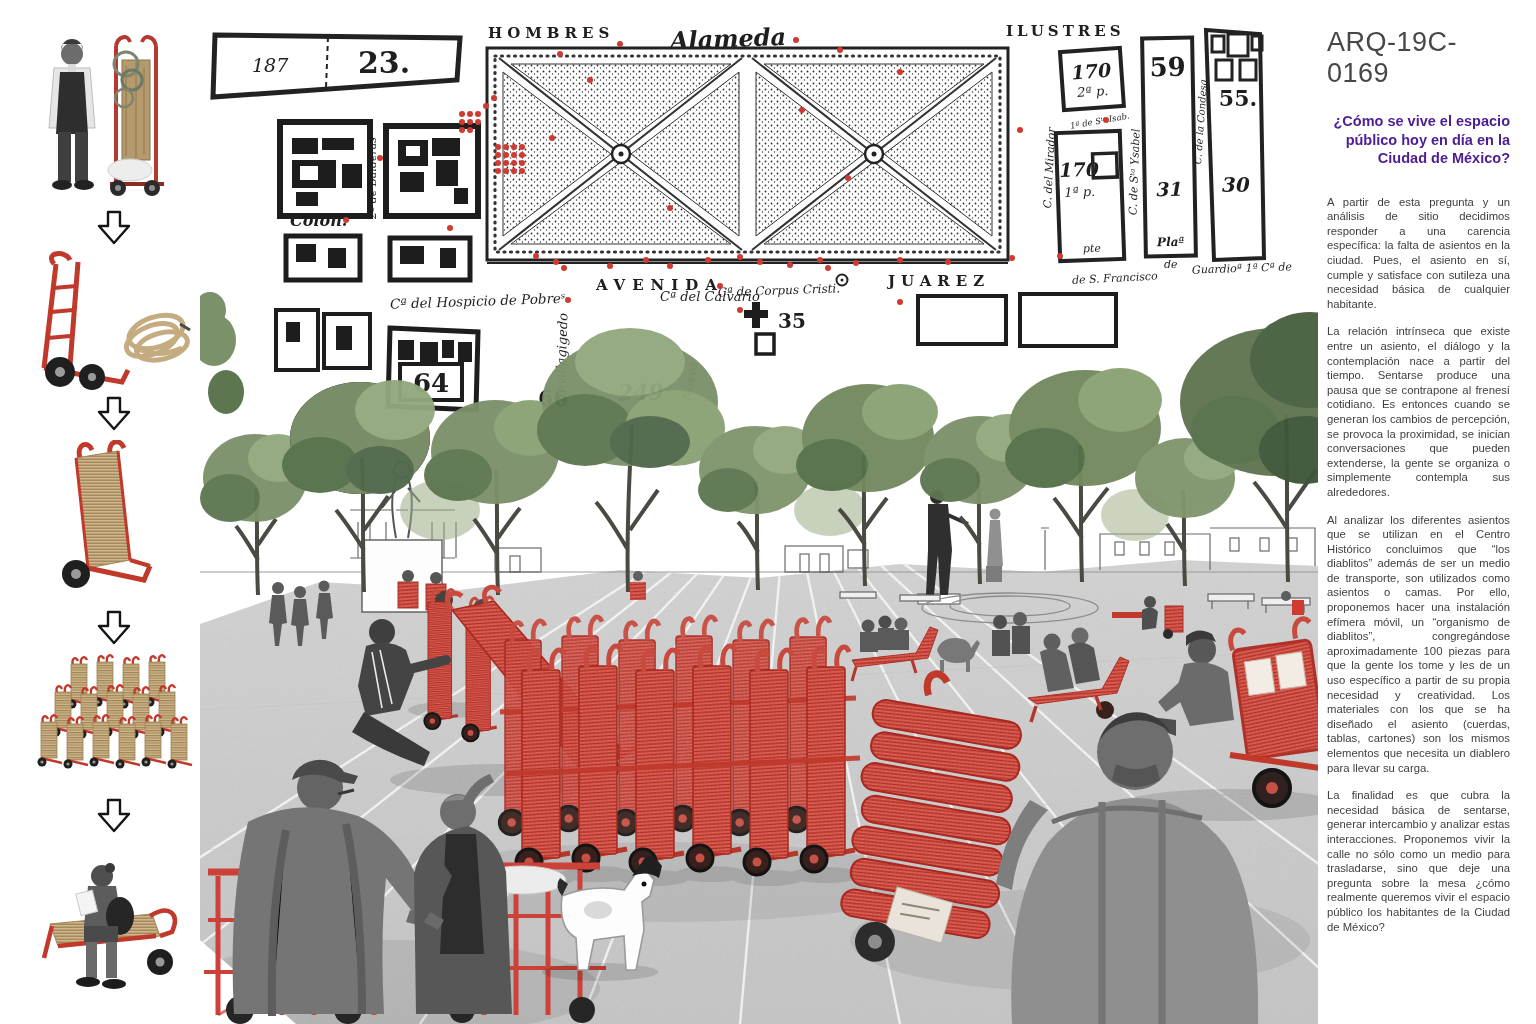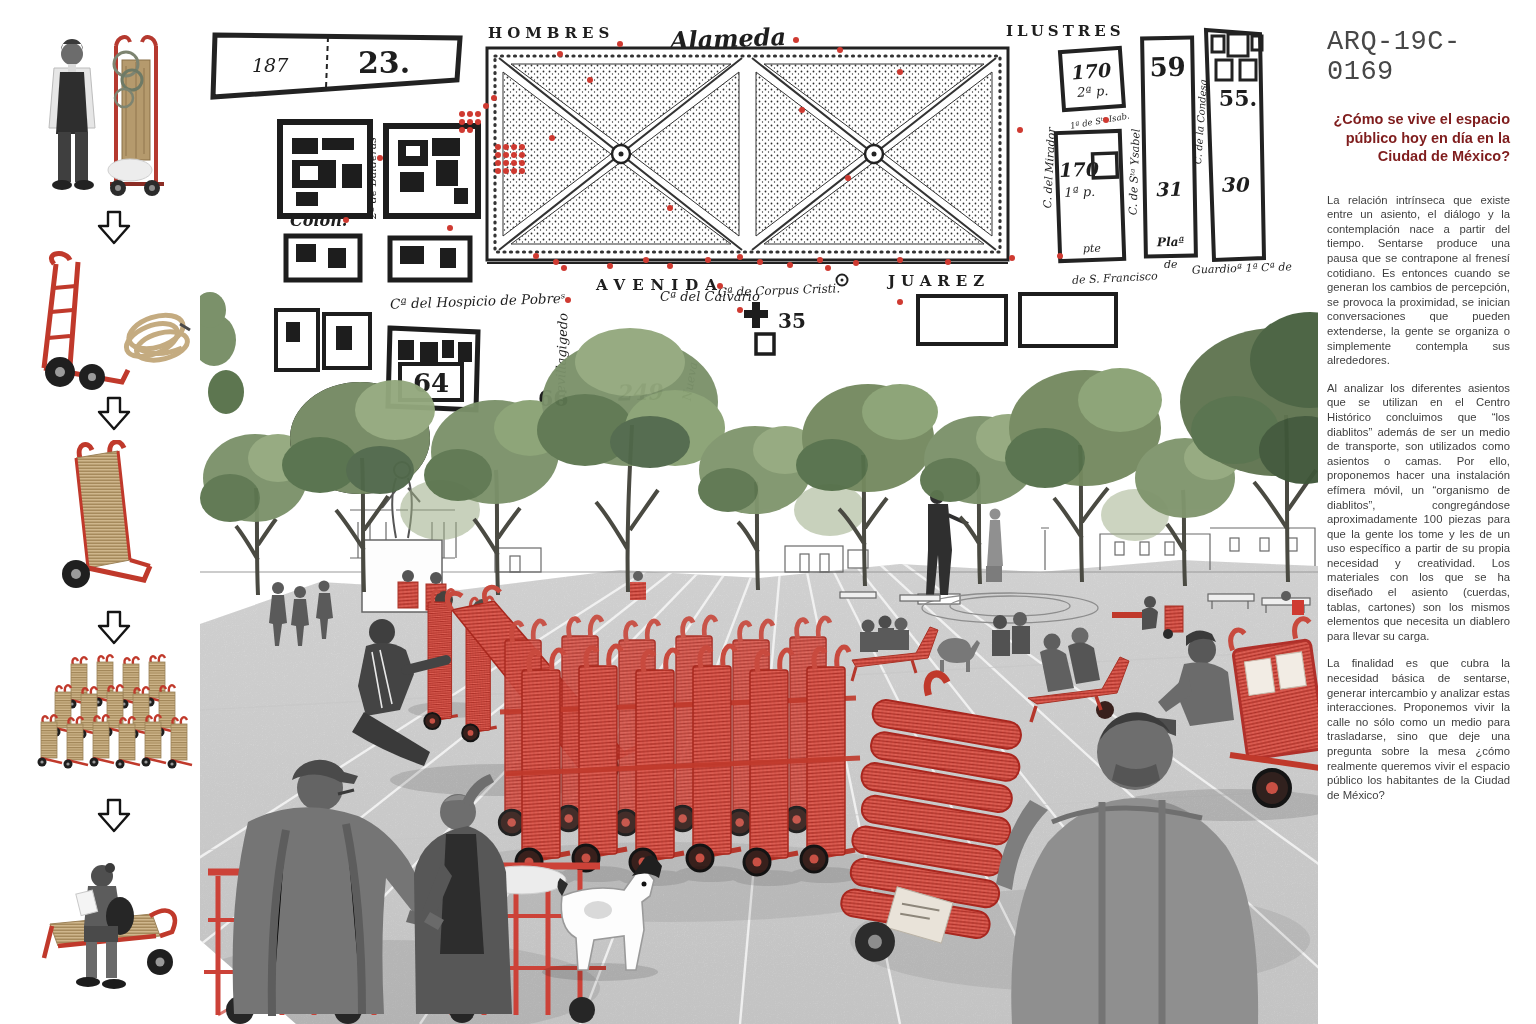--- a/index.html
+++ b/index.html
@@ -2,24 +2,24 @@
 <html style="--accent-red: #d6342c; --sketch-red: #e06055; --map-ink: #1e1e1e; --body-text: #3e3e3e; --rope-tan: #cfb68c; --tree-green: #6f8159; --plaza-gray: #d9d9d9; --red-dot: #cf3a31;"><head>
 <meta charset="utf-8">
 <style>
   html,body{margin:0;padding:0;background:#fff;}
   .board{position:relative;width:1536px;height:1024px;background:#fff;overflow:hidden;
          font-family:"Liberation Sans",sans-serif;}
   .rail{position:absolute;left:18px;top:0;width:185px;height:1024px;}
   .rail svg{position:absolute;}
   .center{position:absolute;left:200px;top:10px;width:1118px;height:1014px;}
   .rcol{position:absolute;left:1327px;top:0;width:183px;color:var(--body-text,#3e3e3e);}
-  .code{margin-top:27px;font-size:27px;font-weight:400;letter-spacing:.5px;color:#474747;font-family:Liberation Mono, monospace;}
+  .code{margin-top:27px;font-size:27px;font-weight:400;letter-spacing:.5px;color:#474747;}
   .title{margin-top:21px;font-size:37px;font-weight:800;line-height:1.04;letter-spacing:-.5px;
          color:var(--accent-red,#d6342c);}
-  .question{margin-top:23px;font-size:14.5px;font-weight:700;line-height:1.28;text-align:right;color:#7f1d1d;}
+  .question{margin-top:23px;font-size:14.5px;font-weight:700;line-height:1.28;text-align:right;color:#4c1d95;}
   .article{margin-top:27px;}
   .article p{margin:0 0 13px 0;font-size:11.3px;line-height:14.6px;text-align:justify;}
   
   .mi{font-family:"DejaVu Serif",serif;fill:#1e1e1e;}
   .it{font-style:italic;}
   .bd{font-weight:bold;}
 </style>
 </head>
 <body>
 
@@ -707,18 +707,19 @@
     </g>
   </svg>
   </div>
 
   <aside class="rcol">
     <div class="code">ARQ-19C-0169</div>
     <div class="title">
     </div>
     <div class="question">¿Cómo se vive el espacio público hoy en día en la Ciudad de México?</div>
     <div class="article">
+      <p>A partir de esta pregunta y un análisis de sitio decidimos responder a una carencia específica: la falta de asientos en la ciudad. Pues, el asiento en sí, cumple y satisface con sutileza una necesidad básica de cualquier habitante.</p>
       <p>La relación intrínseca que existe entre un asiento, el diálogo y la contemplación nace a partir del tiempo. Sentarse produce una pausa que se contrapone al frenesí cotidiano. Es entonces cuando se generan los cambios de percepción, se provoca la proximidad, se inician conversaciones que pueden extenderse, la gente se organiza o simplemente contempla sus alrededores.</p>
       <p>Al analizar los diferentes asientos que se utilizan en el Centro Histórico concluimos que “los diablitos” además de ser un medio de transporte, son utilizados como asientos o camas. Por ello, proponemos hacer una instalación efímera móvil, un “organismo de diablitos”, congregándose aproximadamente 100 piezas para que la gente los tome y les de un uso específico a partir de su propia necesidad y creatividad. Los materiales con los que se ha diseñado el asiento (cuerdas, tablas, cartones) son los mismos elementos que necesita un diablero para llevar su carga.</p>
       <p>La finalidad es que cubra la necesidad básica de sentarse, generar intercambio y analizar estas interacciones. Proponemos vivir la calle no sólo como un medio para trasladarse, sino que deje una pregunta sobre la mesa ¿cómo realmente queremos vivir el espacio público los habitantes de la Ciudad de México?</p>
     </div>
   </aside>
 </div>
 
 </body></html>

